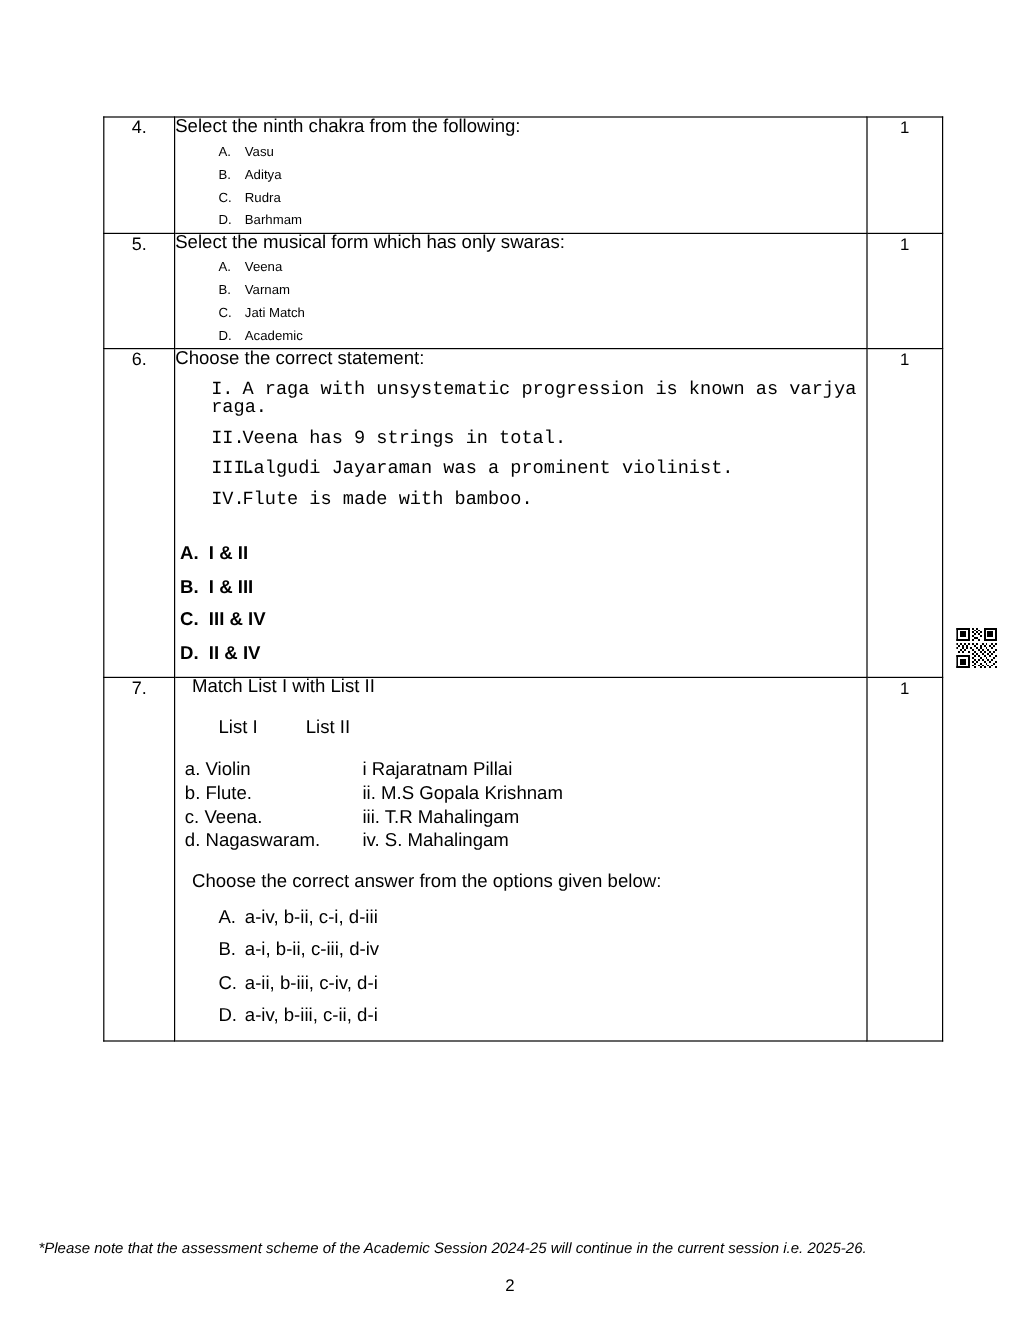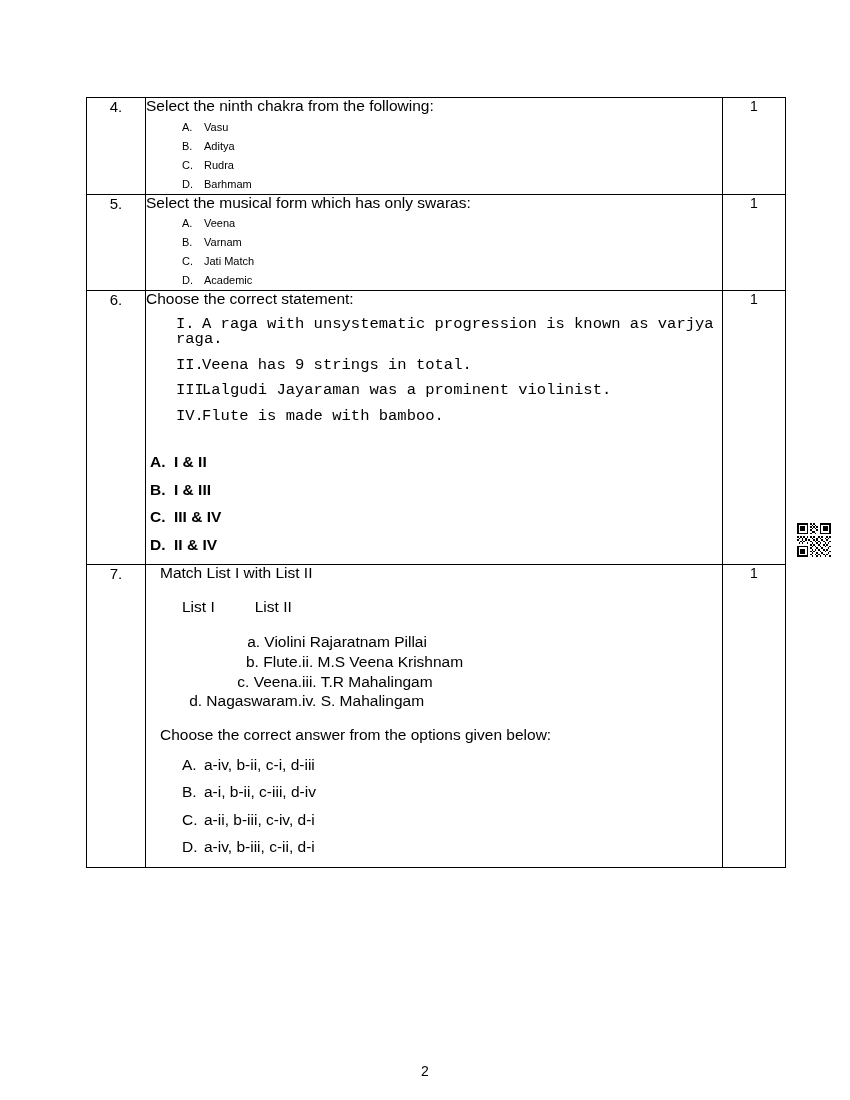--- a/index.html
+++ b/index.html
@@ -117,21 +117,20 @@
     margin-bottom: 16px;
   }
   .match-rows .row {
     font-size: 15.5px;
     line-height: 1.28;
     white-space: pre;
   }
   .match-rows .left {
     display: inline-block;
     width: 148px;
-    text-align: right;
   }
   .q7-choose {
     padding-left: 14px;
     font-size: 15.5px;
     margin-bottom: 14px;
   }
   .q7-opts div {
     padding: 0 0 12px 36px;
     font-size: 15.5px;
   }
@@ -223,21 +222,21 @@
 
       <tr>
         <td class="num">7.</td>
         <td class="body">
           <div class="q7-title">Match List I with List II</div>
           <div class="q7-head">
             <span class="h1">List I</span><span class="h2">List II</span>
           </div>
           <div class="match-rows">
             <div class="row"><span class="left">a. Violin</span><span>i Rajaratnam Pillai</span></div>
-            <div class="row"><span class="left">b. Flute.</span><span>ii. M.S Veena Krishnam</span></div>
+            <div class="row"><span class="left">b. Flute.</span><span>ii. M.S Gopala Krishnam</span></div>
             <div class="row"><span class="left">c. Veena.</span><span>iii. T.R Mahalingam</span></div>
             <div class="row"><span class="left">d. Nagaswaram.</span><span>iv. S. Mahalingam</span></div>
           </div>
           <div class="q7-choose">Choose the correct answer from the options given below:</div>
           <div class="q7-opts">
             <div><span class="lbl">A.</span><span>a-iv, b-ii, c-i, d-iii</span></div>
             <div><span class="lbl">B.</span><span>a-i, b-ii, c-iii, d-iv</span></div>
             <div><span class="lbl">C.</span><span>a-ii, b-iii, c-iv, d-i</span></div>
             <div><span class="lbl">D.</span><span>a-iv, b-iii, c-ii, d-i</span></div>
           </div>
@@ -357,15 +356,16 @@
         <rect x="18" y="19" width="1" height="1"></rect>
         <rect x="9" y="20" width="1" height="1"></rect>
           <rect x="12" y="20" width="1" height="1"></rect>
         <rect x="14" y="20" width="1" height="1"></rect>
           <rect x="17" y="20" width="1" height="1"></rect>
         <rect x="20" y="20" width="1" height="1"></rect>
       </g>
     </svg>
   </div>
 
+  <div class="footnote">*Please note that the assessment scheme of the Academic Session 2024-25 will continue in the current session i.e. 2025-26.</div>
   <div class="pagenum">2</div>
 
 </div>
 
 </body></html>

